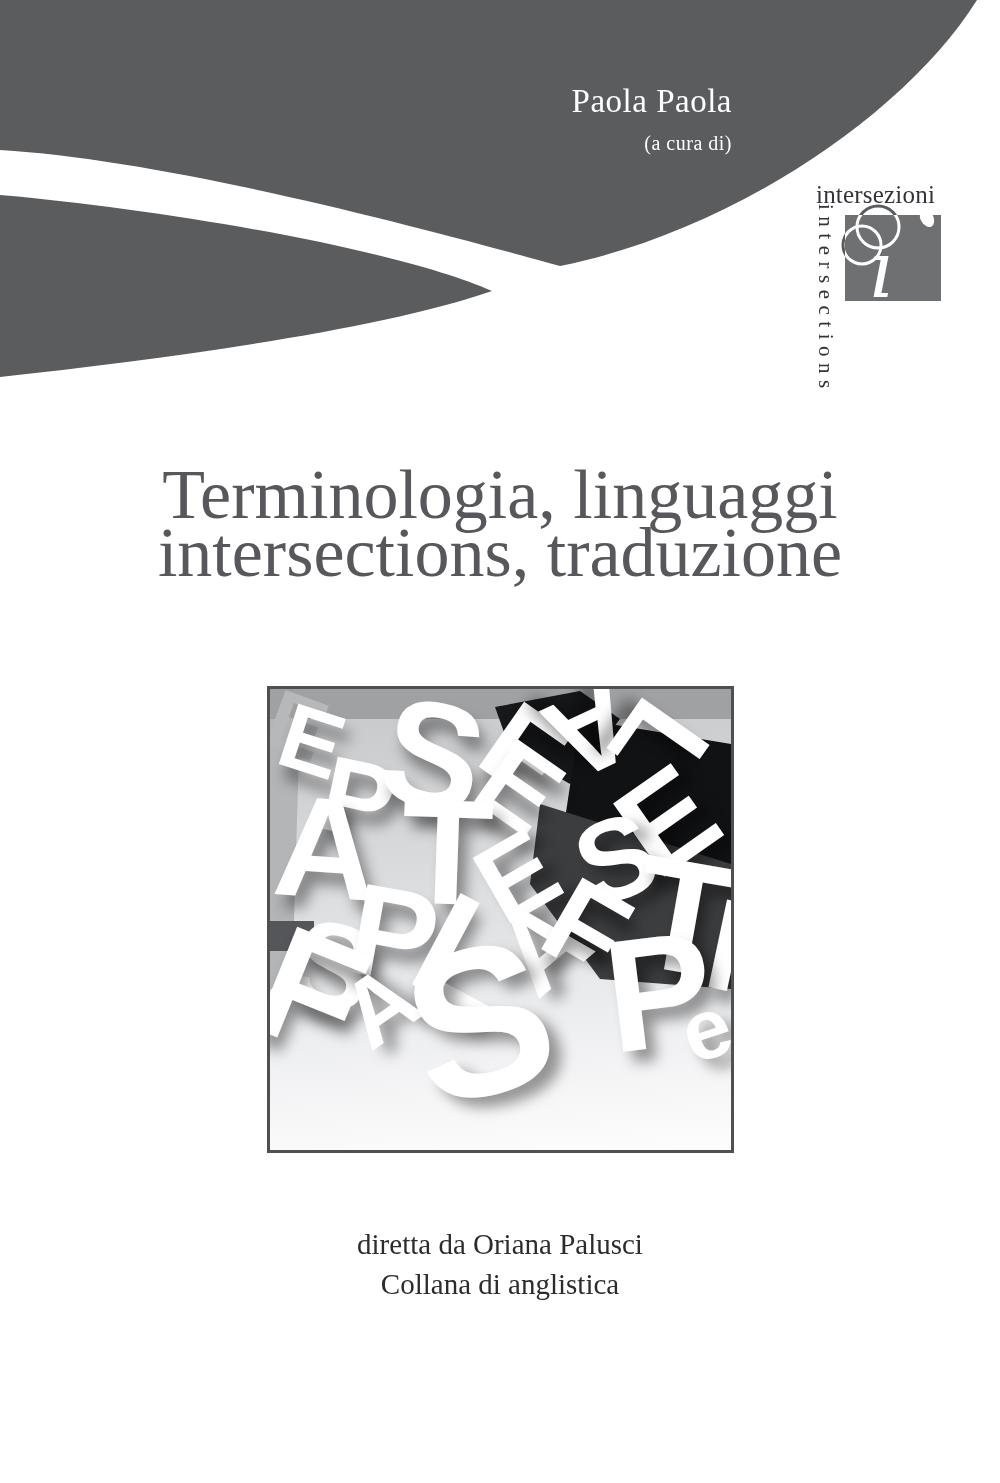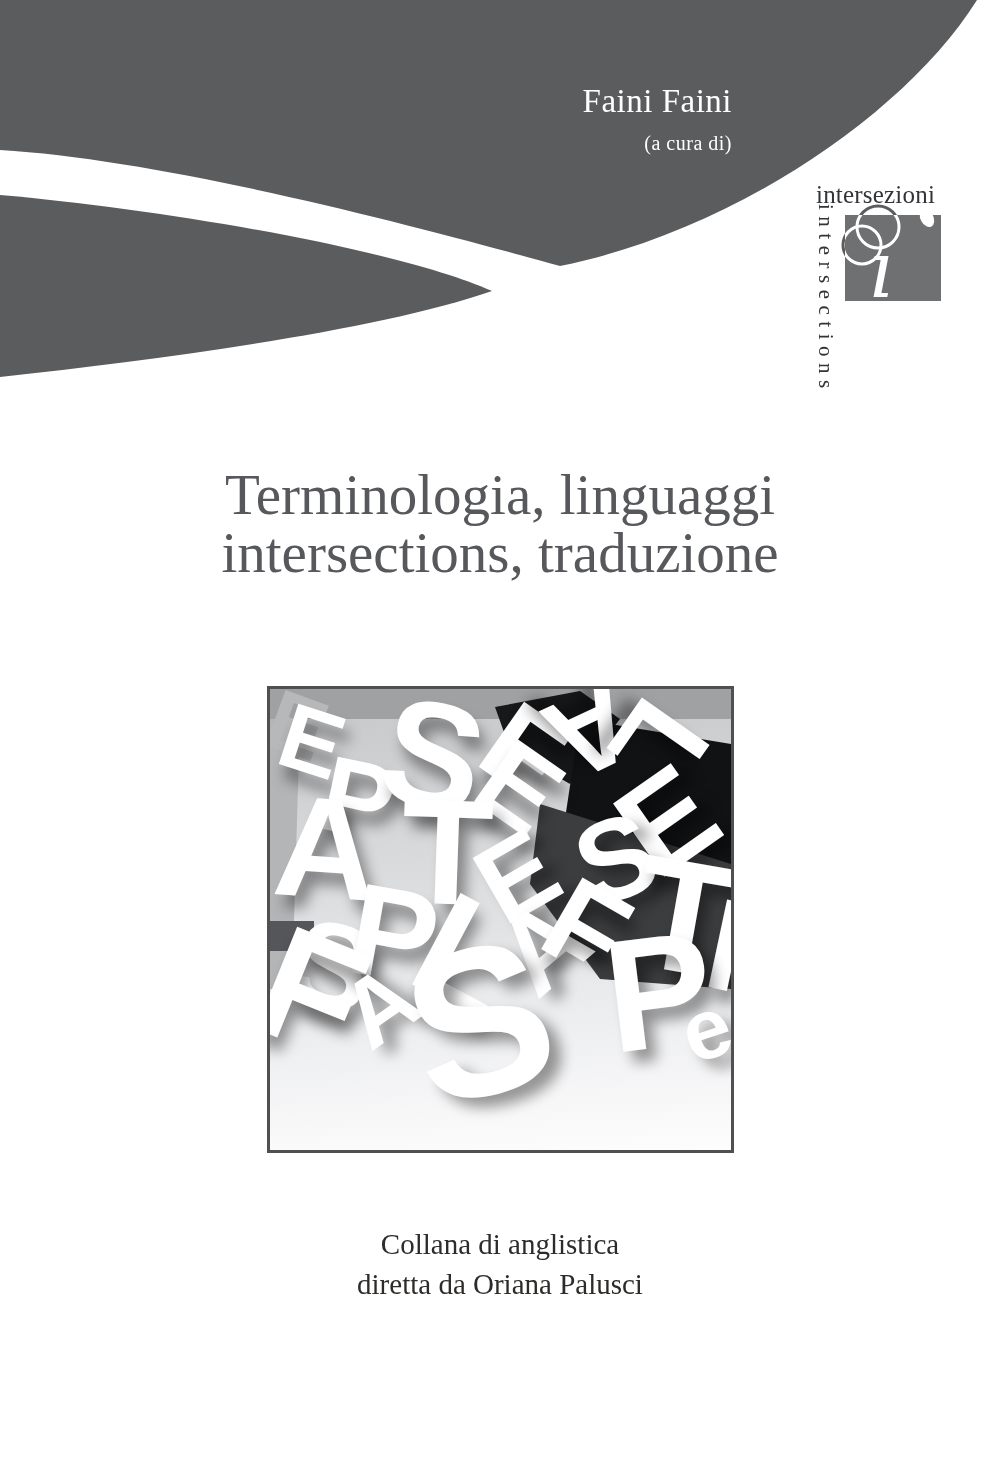--- a/index.html
+++ b/index.html
@@ -18,21 +18,21 @@
   
   .logo-word-h{position:absolute;left:816px;top:181px;font-size:25px;color:var(--logo-text,#333437);letter-spacing:.2px;}
   .logo-word-v{
     position:absolute;left:838px;top:204px;font-size:21px;color:var(--logo-text,#333437);
     letter-spacing:6.5px;white-space:nowrap;
     transform:rotate(90deg);transform-origin:0 0;
   }
   .logo-mark{position:absolute;left:800px;top:185px;width:170px;height:140px;display:block;}
   
   .title-block{position:absolute;left:0;top:466px;width:100%;text-align:center;
-    color:var(--title-gray,#57585c);font-size:57px;line-height:58px;}
+    color:var(--title-gray,#57585c);font-size:70px;line-height:58px;}
   
   .artwork{
     position:absolute;left:267px;top:686px;width:467px;height:467px;box-sizing:border-box;
     border:3px solid #4f5052;overflow:hidden;
     background:linear-gradient(176deg,#c6c7c9 0%,#cfd0d2 18%,#dcdddf 42%,#eaebed 66%,#f8f8f9 90%,#fdfdfd 100%);
   }
   .art-bg{position:absolute;left:0;top:0;width:461px;height:461px;display:block;}
   .art-letters{position:absolute;left:0;top:0;width:461px;height:461px;}
   .art-letter{
     position:absolute;font-family:"Liberation Sans",sans-serif;font-weight:bold;
@@ -53,21 +53,21 @@
 <body>
 
 <div class="page">
 
   <svg class="top-art" viewBox="0 0 1000 400" aria-hidden="true">
     <path class="c-shape" d="M0,0 L977,0 C905,115 730,232 560,266 C430,230 170,160 0,150 Z"></path>
     <path class="c-shape" d="M0,195 C170,210 400,250 492,291 C380,330 170,358 0,377 Z"></path>
   </svg>
 
   <div class="author-block">
-    <div class="author-name">Faini Faini</div>
+    <div class="author-name">Paola Paola</div>
     <div class="author-role">(a cura di)</div>
   </div>
 
   <div>
     <div class="logo-word-h">intersezioni</div>
     <div class="logo-word-v">intersections</div>
     <svg class="logo-mark" viewBox="0 0 170 140" aria-hidden="true">
 
       <circle cx="78" cy="42" r="21" fill="none" stroke="#5b5c5e" stroke-width="3"></circle>
       <circle cx="62" cy="60" r="19" fill="none" stroke="#5b5c5e" stroke-width="3"></circle>
@@ -124,18 +124,18 @@
         <span class="art-letter" style="left: 110px; top: 317px; font-size: 95px; transform: translate(-50%, -50%) rotate(-35deg);">A</span>
         <span class="art-letter" style="left: 210px; top: 333px; font-size: 210px; transform: translate(-50%, -50%) rotate(-15deg);">S</span>
         <span class="art-letter" style="left: 415px; top: 228px; font-size: 160px; transform: translate(-50%, -50%) rotate(10deg);">T</span>
         <span class="art-letter" style="left: 457px; top: 256px; font-size: 130px; transform: translate(-50%, -50%) rotate(12deg);">I</span>
         <span class="art-letter" style="left: 389px; top: 303px; font-size: 160px; transform: translate(-50%, -50%) rotate(-7deg);">P</span>
         <span class="art-letter" style="left: 436px; top: 340px; font-size: 85px; transform: translate(-50%, -50%) rotate(-18deg);">e</span>
       </div>
   </div>
 
   <div class="collana-block">
+    <div>diretta da Oriana Palusci</div>
     <div>Collana di anglistica</div>
-    <div>diretta da Oriana Palusci</div>
   </div>
 
 
 </div>
 
 </body></html>

